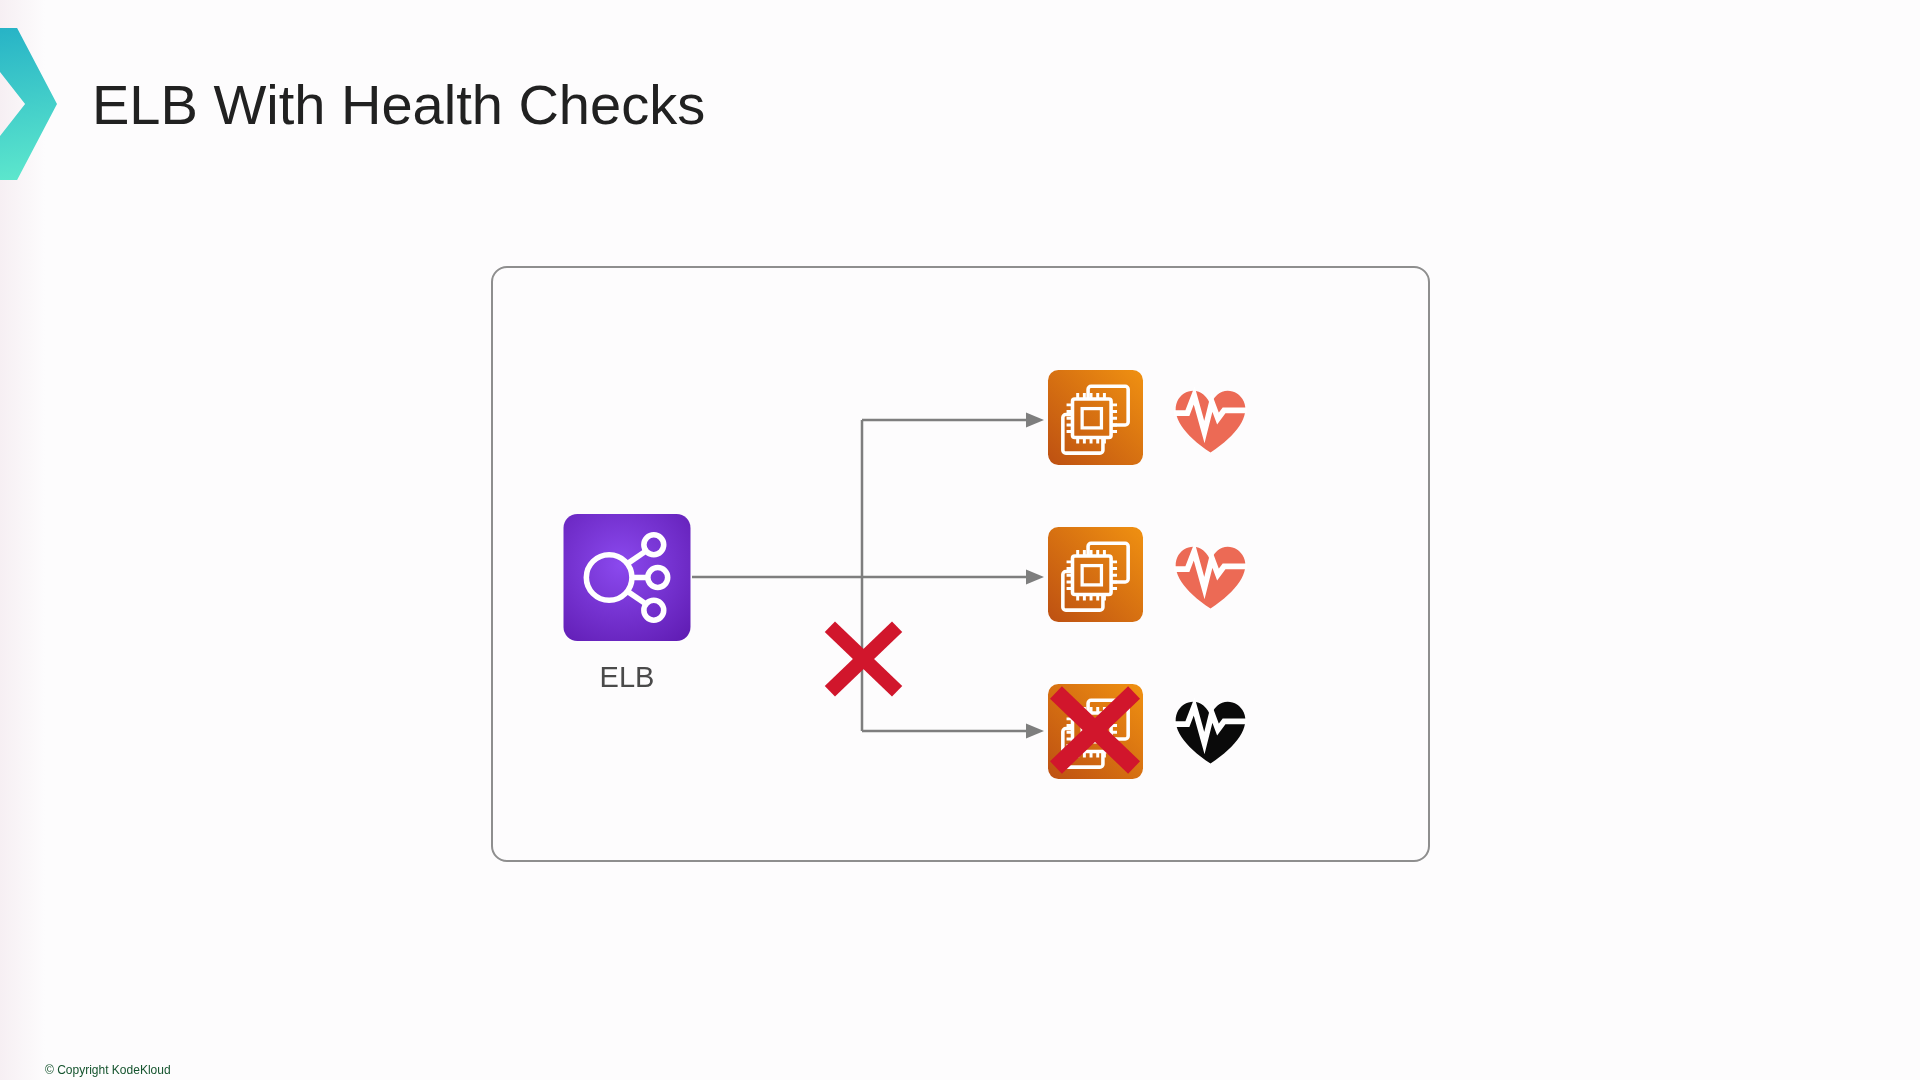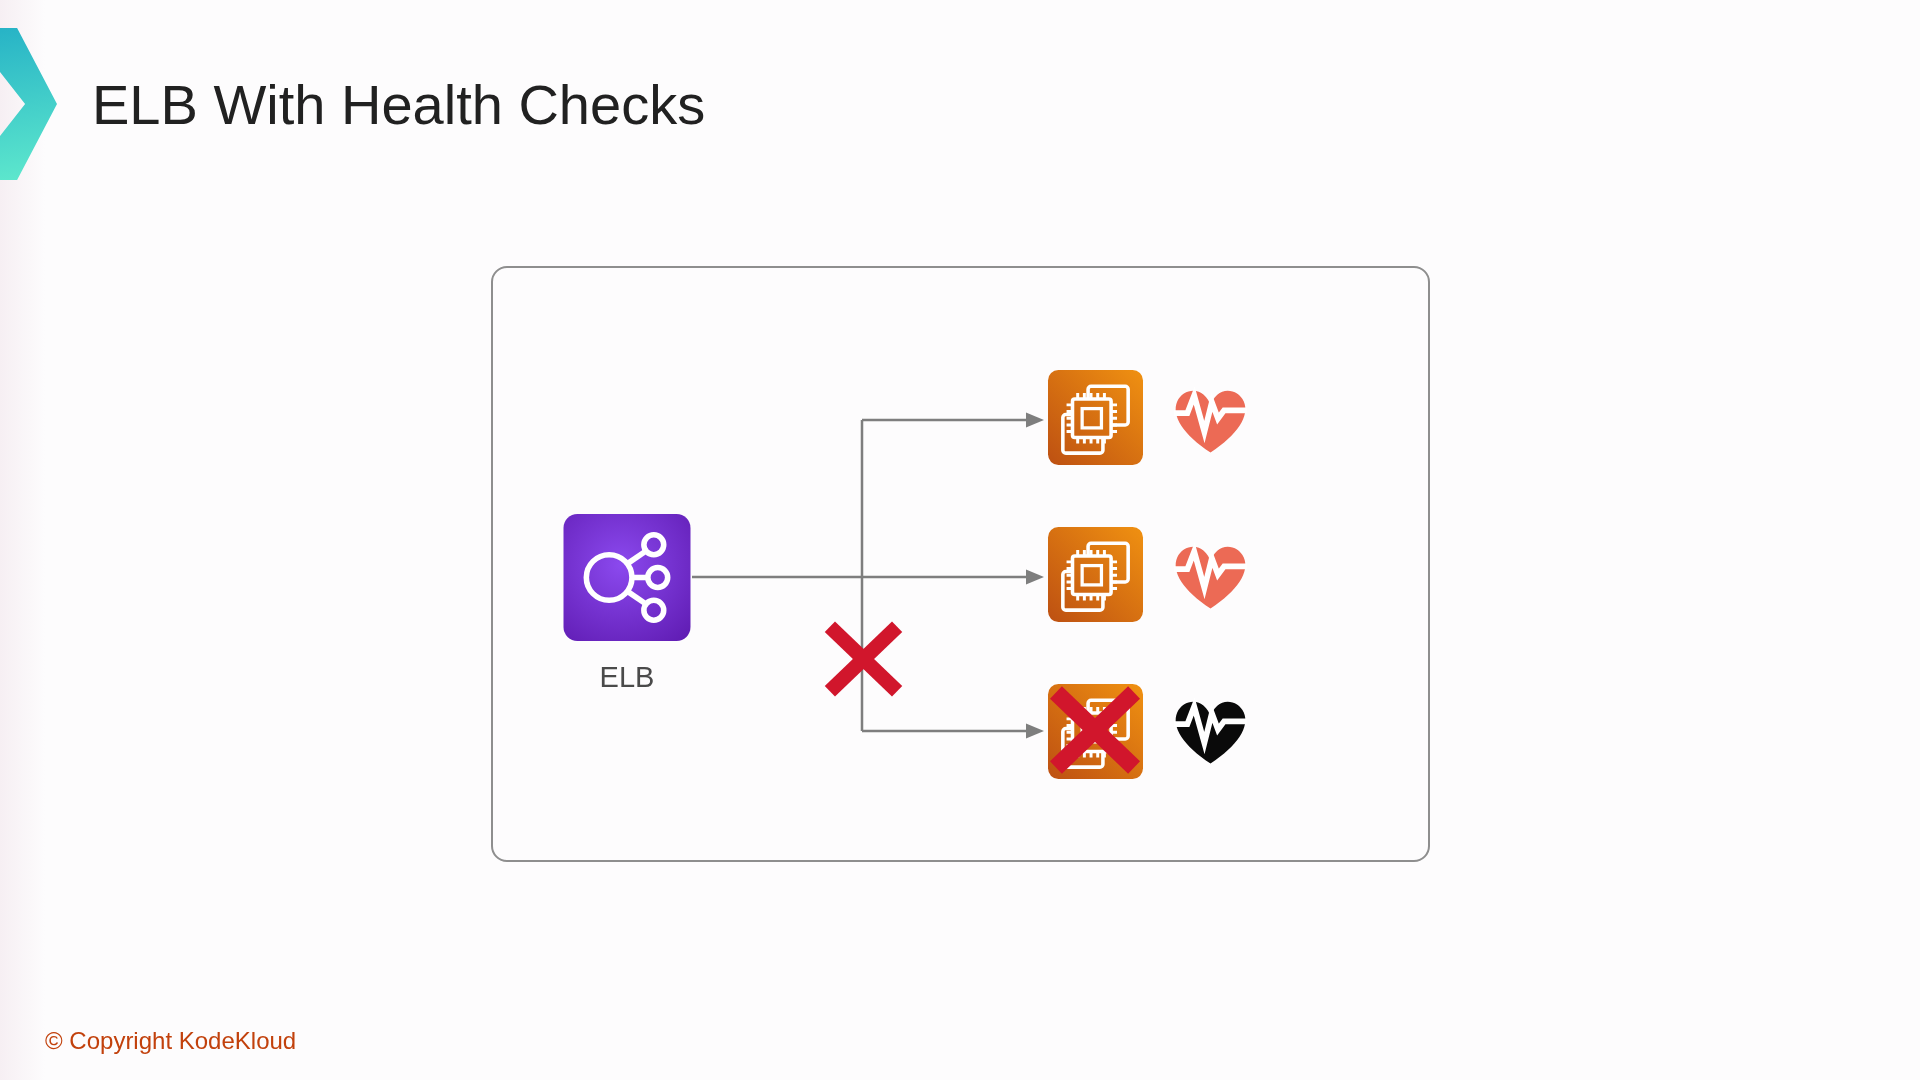--- a/index.html
+++ b/index.html
@@ -53,22 +53,22 @@
   .row-unhealthy .heart-icon, .heart-icon.unhealthy { color: var(--unhealthy_heart); }
 
   .cross { color: var(--cross_red); }
   .cross-mid  { position: absolute; left: 819px; top: 620px; width: 89px; height: 78px; }
   .cross-ec2  { position: absolute; left: 1045px; top: 681px; width: 100px; height: 98px; display: none; }
   .cross-ec2.show { display: block; }
   .cross line { stroke: currentColor; stroke-width: 11; }
 
   
   .footer-copyright {
-    position: absolute; left: 45px; top: 1027px;
-    font-size: 24px; color: #c2410c;
+    position: absolute; left: 45px; top: 1063px;
+    font-size: 12px; color: #14532d;
   }
 
   svg { display: block; width: 100%; height: 100%; overflow: visible; }
 </style>
 </head>
 <body>
 
 <svg width="0" height="0" style="position:absolute" aria-hidden="true">
   <defs>
     <linearGradient id="gradEc2" gradientUnits="userSpaceOnUse" x1="0" y1="64" x2="64" y2="0">

